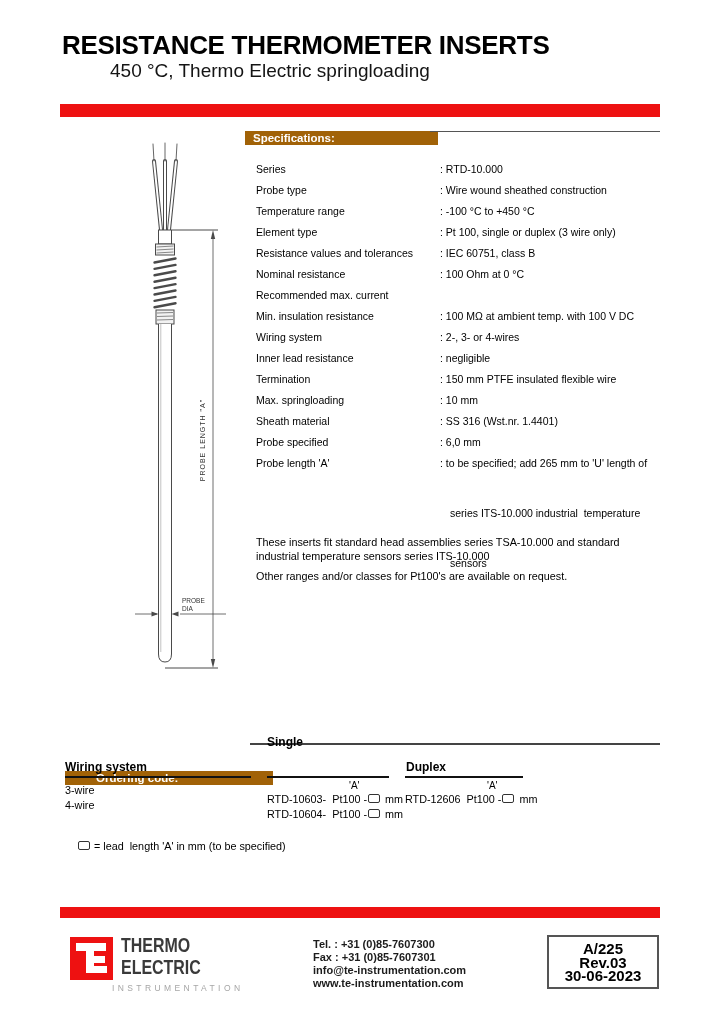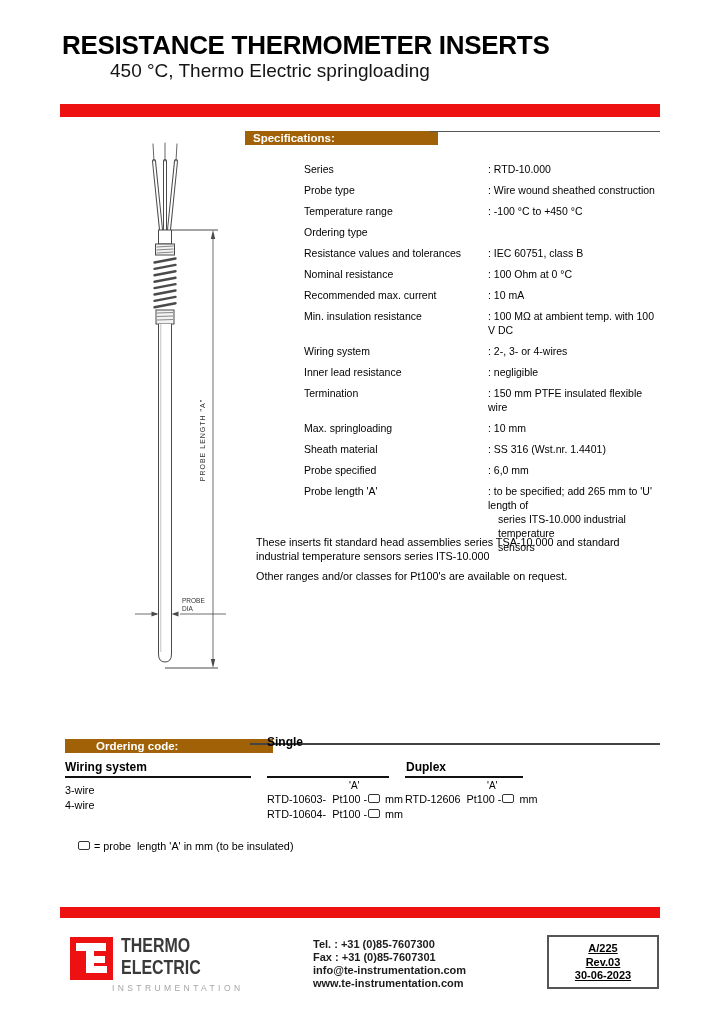--- a/index.html
+++ b/index.html
@@ -11,29 +11,29 @@
   .title{left:62px;top:30px;font-size:26px;font-weight:bold;letter-spacing:-0.3px;color:#000000;white-space:nowrap;}
   .subtitle{left:62px;top:60px;font-size:19px;color:#141414;white-space:nowrap;margin-left:48px;}
   .redbar{background:var(--accent,#EE1111);left:60px;width:600px;}
   #redbar1{top:104px;height:13px;}
   #redbar-footer{top:907px;height:11px;}
 
   
   .blackbar{background:#a16207;color:#fff;font-weight:bold;font-size:11.5px;line-height:14px;padding-left:8px;}
   #specbar{left:245px;top:131px;width:185px;height:14px;}
   #spec-topline{left:430px;top:131px;width:230px;height:1px;background:#555;}
-  #orderbar{left:65px;top:739px;width:177px;height:14px;padding-left:31px;}
+  #orderbar{left:65px;top:771px;width:177px;height:14px;padding-left:31px;}
   #order-topline{left:250px;top:743px;width:410px;height:1.5px;background:#444;}
 
   
   #spec-rows{left:256px;top:162px;width:406px;font-size:10.5px;line-height:14px;}
   .spec-row{display:flex;margin-bottom:7px;}
-  .spec-label{width:184px;flex:none;margin-left:48px;}
+  .spec-label{width:184px;flex:none;}
   .spec-value{flex:1;white-space:pre-wrap;}
-  .spec-value .cont{padding-left:10px;}
+  .spec-value .cont{padding-left:10px;margin-top:36px;}
   #spec-notes{left:256px;top:524px;width:406px;font-size:10.8px;line-height:14px;margin-top:11px;}
   .note-p{margin-bottom:6px;white-space:pre-wrap;}
 
   
   .colhead{font-weight:bold;font-size:12px;white-space:nowrap;}
   #wiring-head{left:65px;top:760px;}
   #single-head{left:267px;top:735px;}
   #duplex-head{left:406px;top:760px;}
   .rule{height:2px;background:#111;top:776px;}
   #wiring-rule{left:65px;width:186px;}
@@ -52,21 +52,21 @@
 
   
   #logo-square{left:70px;top:937px;width:43px;height:43px;background:var(--accent,#EE1111);}
   .brand{left:121px;font-size:21px;font-weight:bold;color:#3a3a3a;line-height:21px;
          transform:scaleX(0.76);transform-origin:left top;white-space:nowrap;}
   #brand-1{top:934px;}
   #brand-2{top:956px;}
   #brand-3{left:64px;top:983px;font-size:8.5px;color:#a6a6a6;letter-spacing:3.4px;white-space:nowrap;padding-left:48px;}
   #contact{left:313px;top:938px;font-size:11px;line-height:13px;color:#1c1c1c;font-weight:bold;}
   #docbox{left:547px;top:935px;width:112px;height:54px;border:2px solid #555;box-sizing:border-box;
-          text-align:center;font-weight:bold;font-size:11px;line-height:13.5px;padding-top:5px;text-decoration:underline;}
+          text-align:center;font-weight:bold;font-size:15px;line-height:13.5px;padding-top:5px;}
 </style>
 </head>
 <body>
 
 <div class="page">
 
   <div class="abs title">RESISTANCE THERMOMETER INSERTS</div>
   <div class="abs subtitle">450 °C, Thermo Electric springloading</div>
   <div class="abs redbar" id="redbar1"></div>
 
@@ -136,33 +136,33 @@
       </div>
       <div class="spec-row">
         <div class="spec-label">Probe type</div>
         <div class="spec-value"><div>: Wire wound sheathed construction</div></div>
       </div>
       <div class="spec-row">
         <div class="spec-label">Temperature range</div>
         <div class="spec-value"><div>: -100 °C to +450 °C</div></div>
       </div>
       <div class="spec-row">
-        <div class="spec-label">Ordering type</div>
+        <div class="spec-label">Element type</div>
+        <div class="spec-value"><div>: Pt 100, single or duplex (3 wire only)</div></div>
       </div>
       <div class="spec-row">
         <div class="spec-label">Resistance values and tolerances</div>
         <div class="spec-value"><div>: IEC 60751, class B</div></div>
       </div>
       <div class="spec-row">
         <div class="spec-label">Nominal resistance</div>
         <div class="spec-value"><div>: 100 Ohm at 0 °C</div></div>
       </div>
       <div class="spec-row">
         <div class="spec-label">Recommended max. current</div>
-        <div class="spec-value"><div>: 10 mA</div></div>
       </div>
       <div class="spec-row">
         <div class="spec-label">Min. insulation resistance</div>
         <div class="spec-value"><div>: 100 MΩ at ambient temp. with 100 V DC</div></div>
       </div>
       <div class="spec-row">
         <div class="spec-label">Wiring system</div>
         <div class="spec-value"><div>: 2-, 3- or 4-wires</div></div>
       </div>
       <div class="spec-row">
@@ -204,21 +204,21 @@
   <div class="abs colhead" id="duplex-head">Duplex</div>
   <div class="abs rule" id="wiring-rule"></div>
   <div class="abs rule" id="single-rule"></div>
   <div class="abs rule" id="duplex-rule"></div>
   <div class="abs a-label" id="single-a">'A'</div>
   <div class="abs a-label" id="duplex-a">'A'</div>
   <div class="abs order-col" id="wiring-col"><div>3-wire</div><div>4-wire</div></div>
   <div class="abs order-col" id="single-col"><div class="code-line"><span>RTD-10603-  Pt100 -</span><span class="codebox"></span><span> mm</span></div><div class="code-line"><span>RTD-10604-  Pt100 -</span><span class="codebox"></span><span> mm</span></div></div>
   <div class="abs order-col" id="duplex-col"><div class="code-line"><span>RTD-12606  Pt100 -</span><span class="codebox"></span><span> mm</span></div></div>
   <div class="abs" id="order-note">
-    <span class="codebox"></span><span>= probe  length 'A' in mm (to be insulated)</span>
+    <span class="codebox"></span><span>= lead  length 'A' in mm (to be specified)</span>
   </div>
 
   <div class="abs redbar" id="redbar-footer"></div>
   <div class="abs" id="logo-square">
     <svg width="43" height="43" viewBox="0 0 43 43">
       <rect x="6" y="6" width="30" height="8" fill="#fff"></rect>
       <rect x="16" y="6" width="8" height="30" fill="#fff"></rect>
       <rect x="24" y="19" width="11" height="7" fill="#fff"></rect>
       <rect x="24" y="29" width="13" height="7" fill="#fff"></rect>
     </svg>

